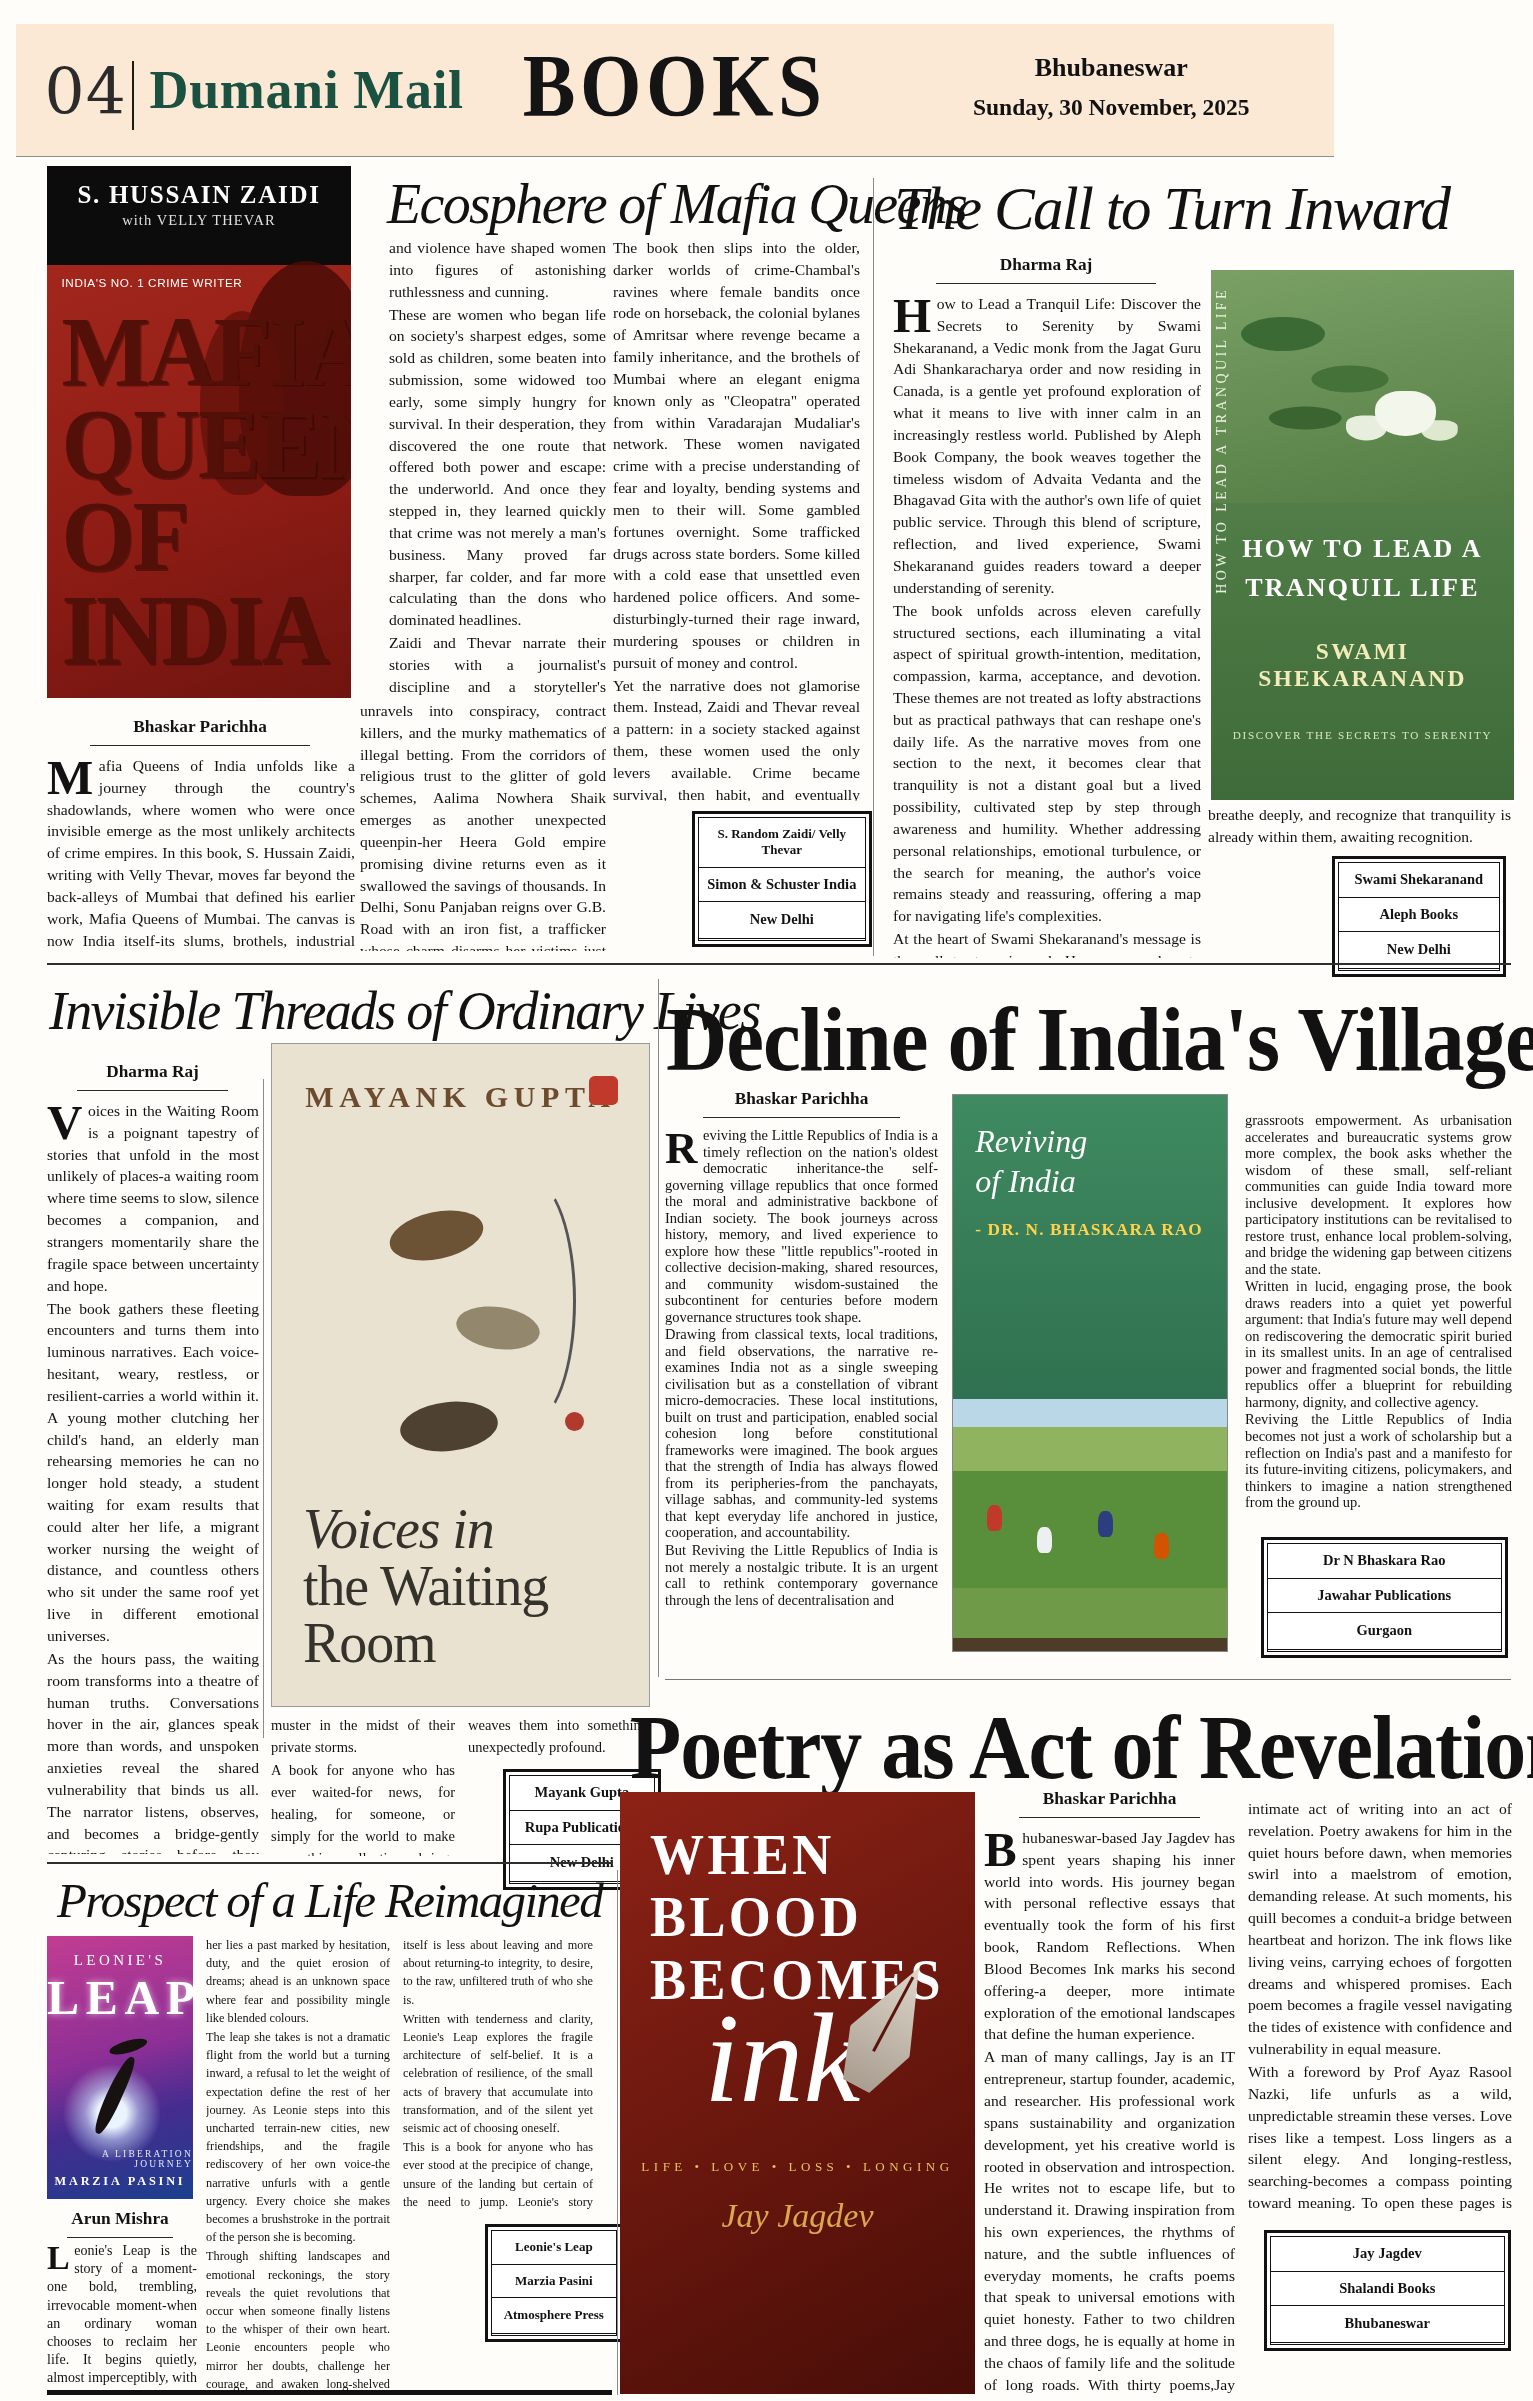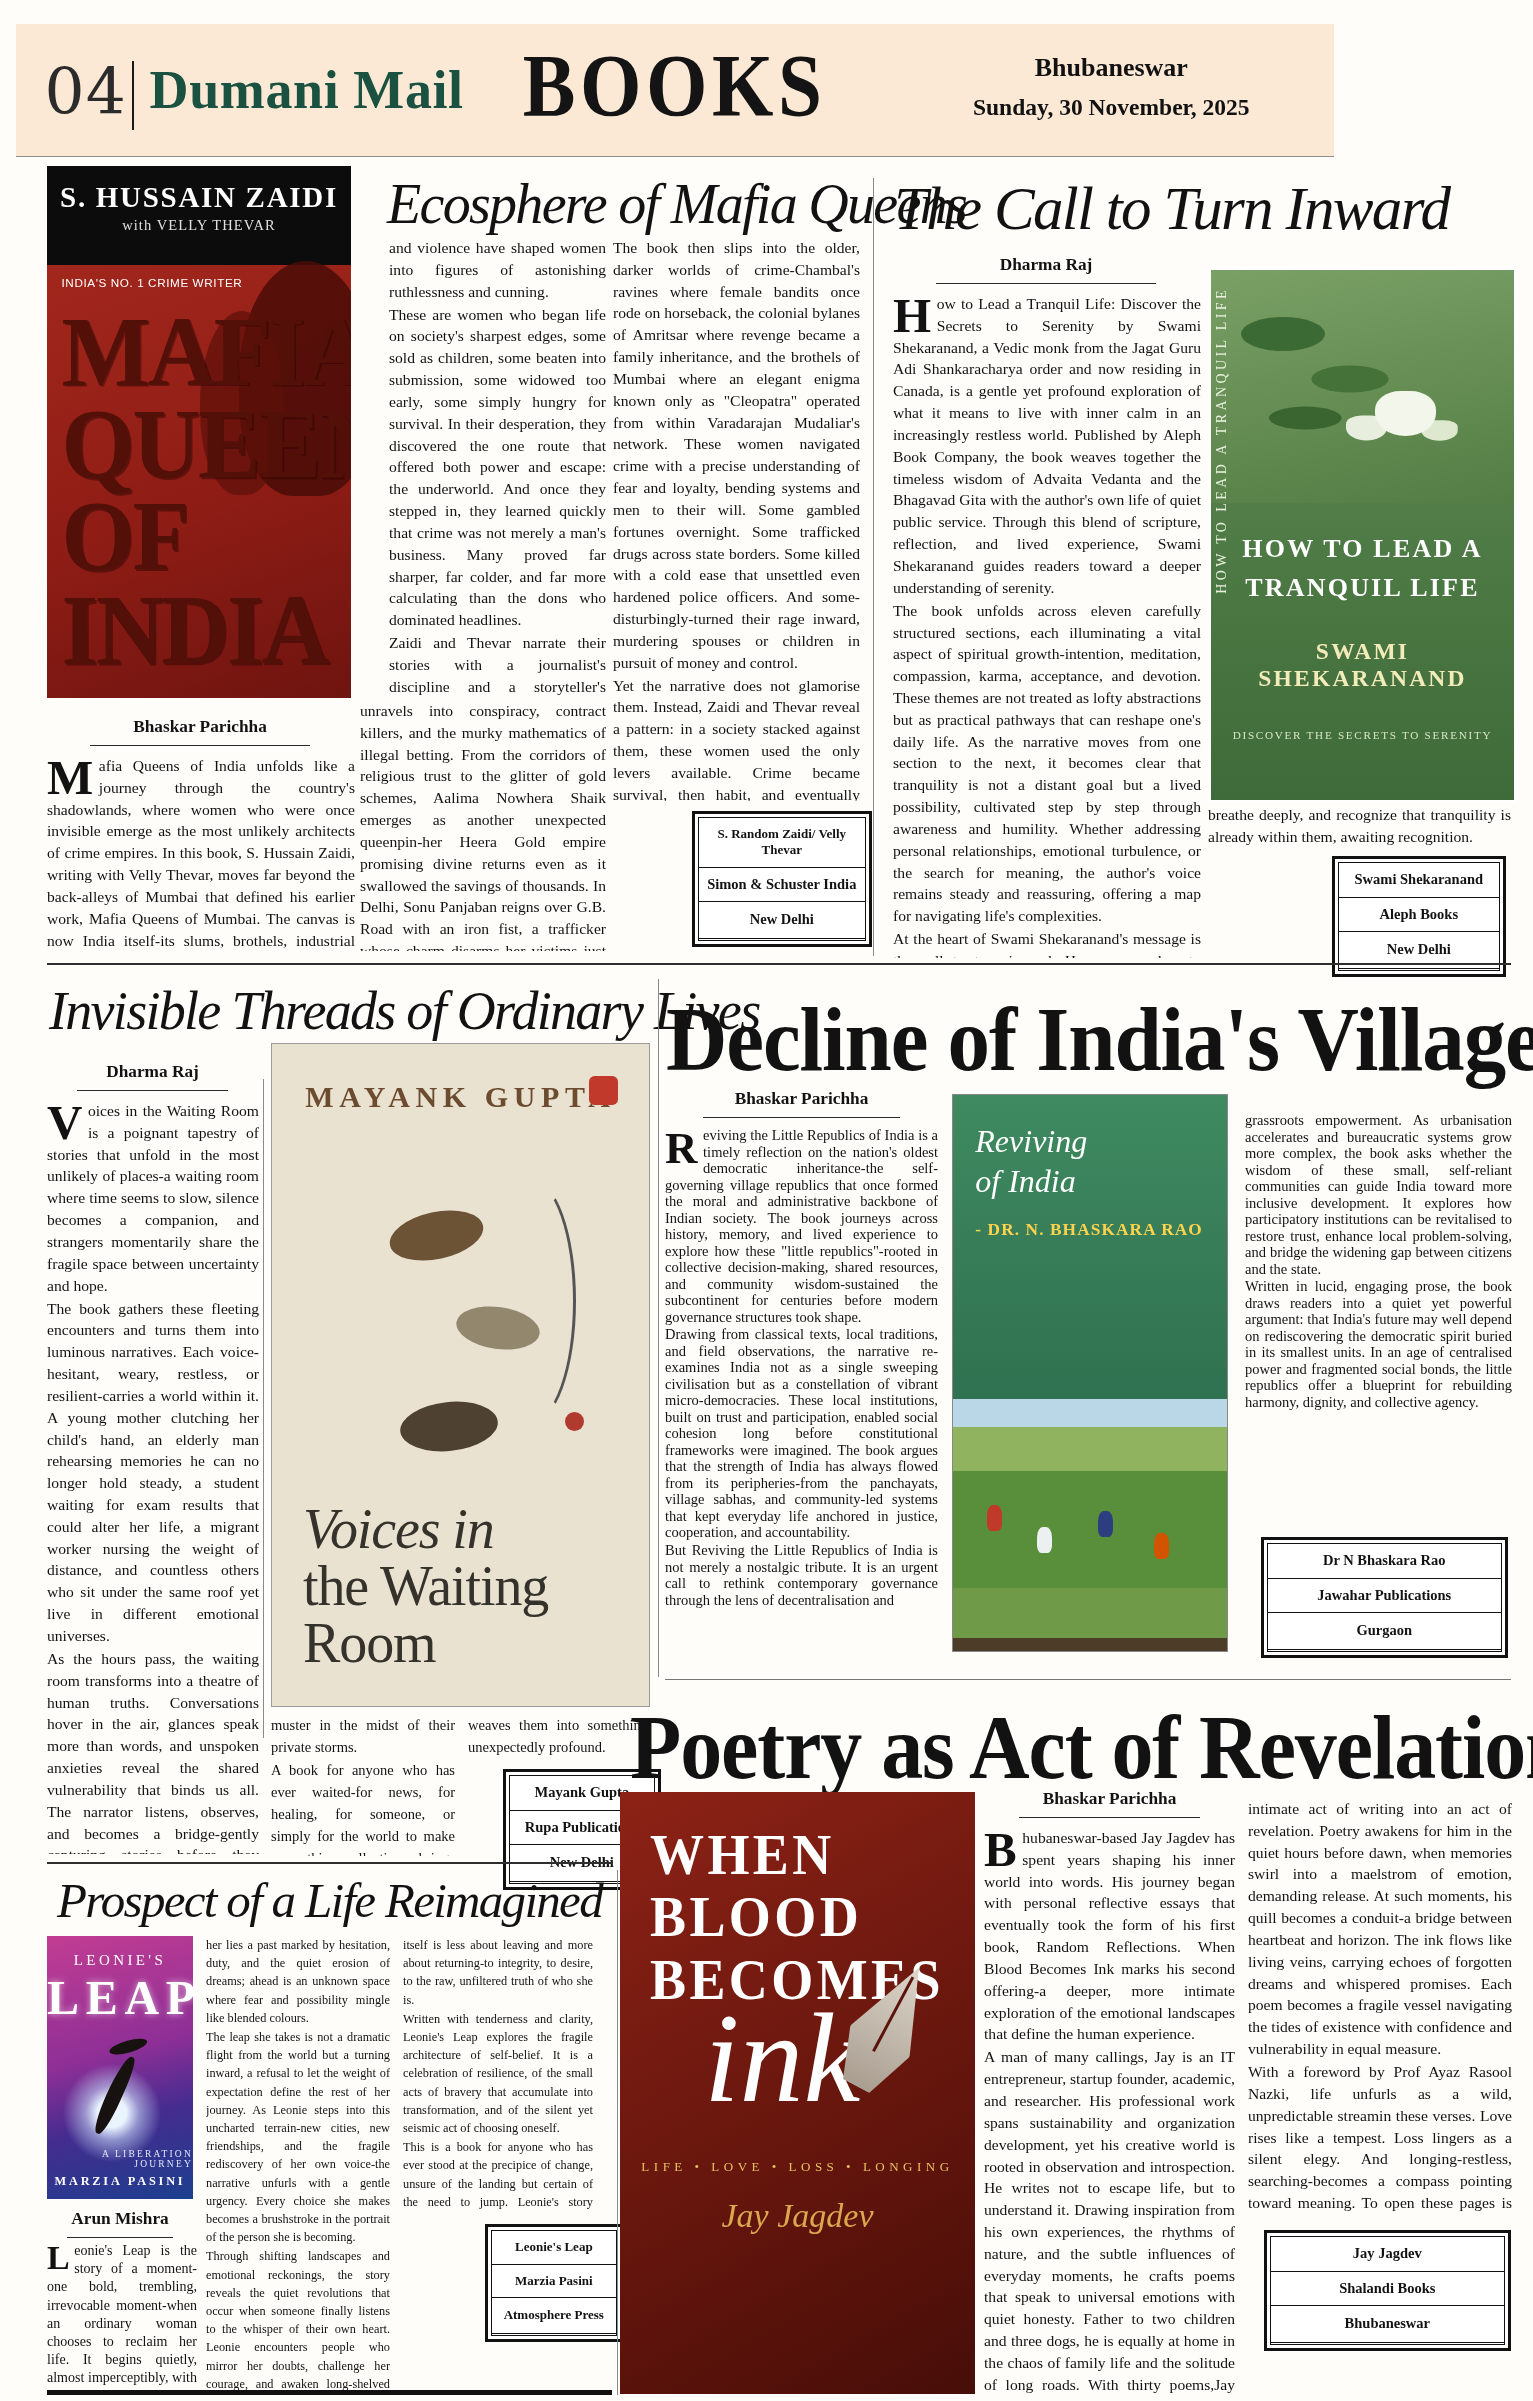--- a/index.html
+++ b/index.html
@@ -32,21 +32,21 @@
   .infobox{position:absolute;border:3.9px solid #111;background:#fff;padding:2.8px;}
   .infobox-inner{border:1.1px solid #111;}
   .infobox-row{font-weight:700;text-align:center;font-size:14.5px;padding:8.4px 5.6px;border-bottom:1.1px solid #111;}
   .infobox-row:last-child{border-bottom:none;}
   .infobox-inner::after{content:"";display:block;border-top:1.1px solid #111;margin:1.7px 0 1.1px 0;}
   .cover{position:absolute;overflow:hidden;}
   .caption{position:absolute;font-size:15.6px;line-height:1.4;text-align:justify;}
   
   #cover1{background:linear-gradient(160deg,#a82a1f,#8f1d15 60%,#6f1410);}
   #cover1 .top{background:#0c0c0c;height:84px;color:#fff;text-align:center;padding-top:14.5px;}
-  #cover1 .credit{font-size:29px;font-weight:700;letter-spacing:1.7px;}
+  #cover1 .credit{font-size:25px;font-weight:700;letter-spacing:1.7px;}
   #cover1 .creditsub{font-size:14.5px;color:#e0e0e0;margin-top:3.4px;letter-spacing:1.1px;}
   #cover1 .badge{color:#fff;font-size:11.7px;letter-spacing:0.6px;margin:11.2px 0 0 14.5px;font-family:"Liberation Sans",sans-serif;}
   #cover1 .bigtitle{font-weight:700;color:#521008;font-size:94px;line-height:.94;padding:14.5px 0 0 14.5px;letter-spacing:-2.2px;text-shadow:1.7px 1.7px 0 rgba(40,5,3,.45);transform:scaleY(1.05);transform-origin:left top;}
   #cover1 .blob1{position:absolute;right:-22.3px;top:95px;width:134px;height:235px;background:#4a0c07;border-radius:50% 50% 40% 40%;opacity:.85;}
   #cover1 .blob2{position:absolute;right:67px;top:145px;width:84px;height:184px;background:#5c100a;border-radius:50% 50% 45% 45%;opacity:.7;}
   
   #cover2{background:linear-gradient(#6f925c, #4e7a45 52%, #3e6b39);border:3.4px solid #fff;}
   #cover2 .photo{height:44%;background:linear-gradient(170deg,#7aa065,#537d45);position:relative;}
   #cover2 .lotus{position:absolute;left:54%;top:52%;width:61px;height:45px;background:#f3f6ea;border-radius:50% 50% 60% 60%;box-shadow:-39px 14.5px 0 -10px #e7eedd,34px 17px 0 -12.3px #dde8cf;}
   #cover2 .pad{position:absolute;left:10%;top:20%;width:84px;height:34px;background:#3c6a34;border-radius:50%;box-shadow:67px 45px 0 -3.4px #447239,22.3px 84px 0 -5.6px #3a6531;}
@@ -260,20 +260,21 @@
         <div class="fig" style="left:34px;top:106px;background:#c0392b;"></div>
         <div class="fig" style="left:84px;top:128px;background:#ecf0f1;"></div>
         <div class="fig" style="left:145px;top:112px;background:#2c3e80;"></div>
         <div class="fig" style="left:201px;top:134px;background:#d35400;"></div>
       </div>
     </div>
 
     <div class="abs body-txt dense" style="left:1245px;top:1112px;width:267px;height:414px;">
       <p>grassroots empowerment. As urbanisation accelerates and bureaucratic systems grow more complex, the book asks whether the wisdom of these small, self-reliant communities can guide India toward more inclusive development. It explores how participatory institutions can be revitalised to restore trust, enhance local problem-solving, and bridge the widening gap between citizens and the state.</p>
       <p>Written in lucid, engaging prose, the book draws readers into a quiet yet powerful argument: that India's future may well depend on rediscovering the democratic spirit buried in its smallest units. In an age of centralised power and fragmented social bonds, the little republics offer a blueprint for rebuilding harmony, dignity, and collective agency.</p>
+      <p>Reviving the Little Republics of India becomes not just a work of scholarship but a reflection on India's past and a manifesto for its future-inviting citizens, policymakers, and thinkers to imagine a nation strengthened from the ground up.</p>
     </div>
 
     <div class="infobox" style="left:1261px;top:1537px;width:235px;">
       <div class="infobox-inner">
         <div class="infobox-row">Dr N Bhaskara Rao</div>
         <div class="infobox-row">Jawahar Publications</div>
         <div class="infobox-row">Gurgaon</div>
       </div>
     </div>
   </section>

